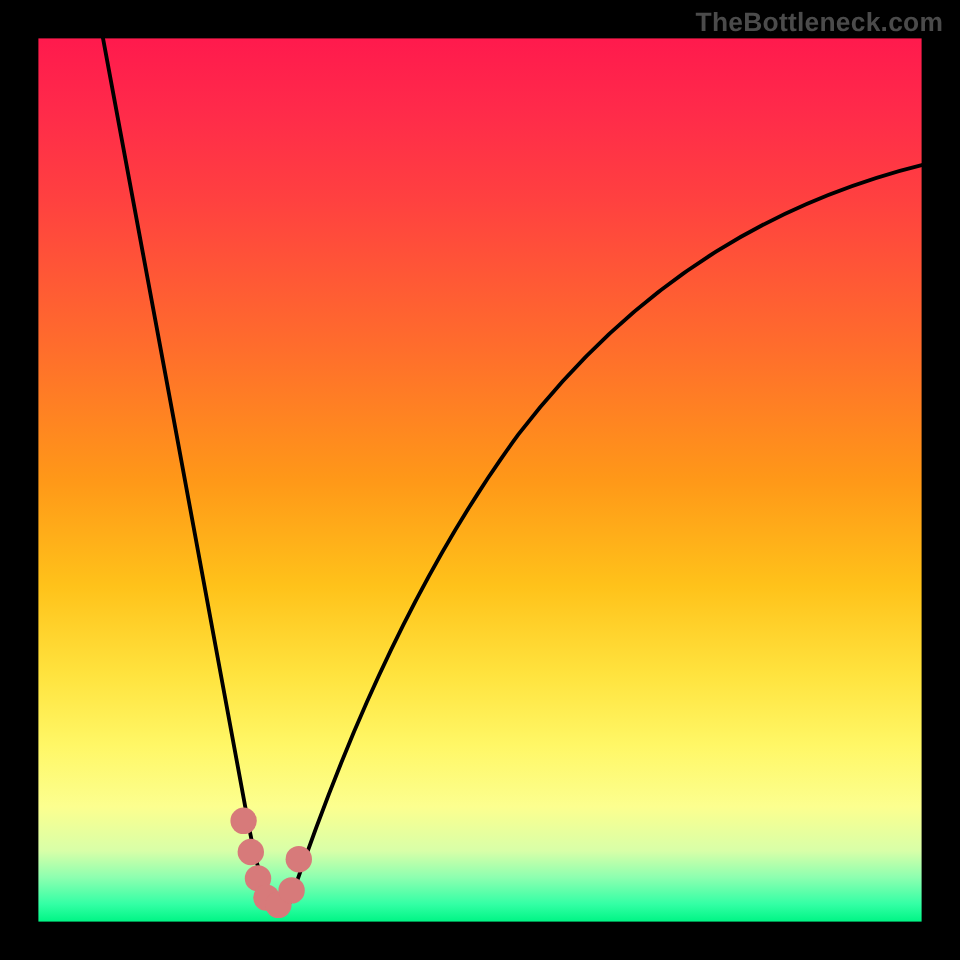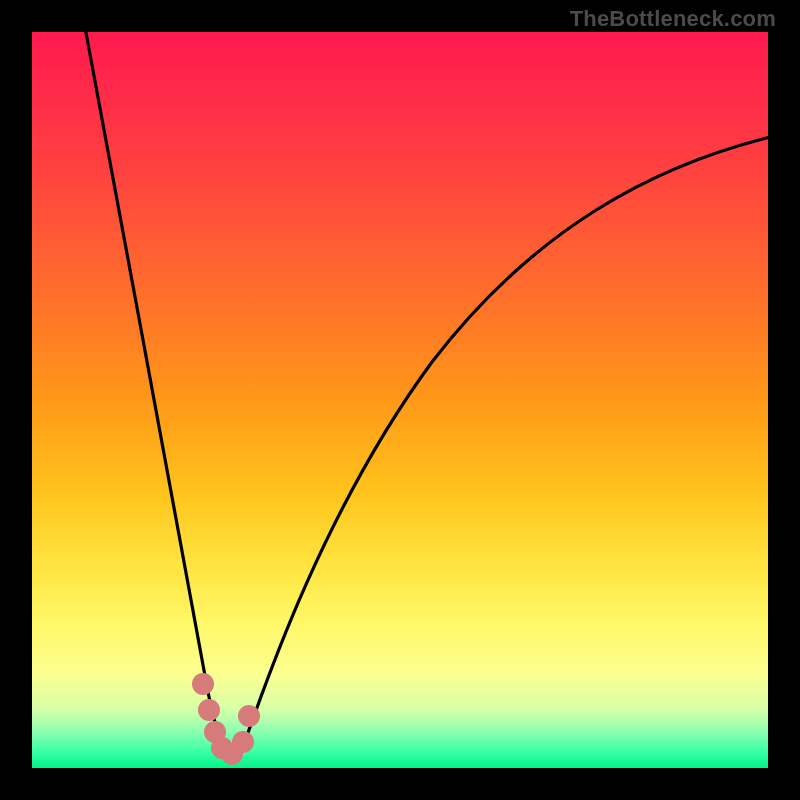--- a/index.html
+++ b/index.html
@@ -30,21 +30,21 @@
       #fcff8f 87%,
       #d8ffa8 92%,
       #8dffb0 95%,
       #34ffa5 98%,
       #00f585 100%
     );
   }
   .watermark {
     position: absolute;
     top: 6px;
-    right: 24px;
+    right: 14px;
     color: #4b4b4b;
     font-size: 22px;
     font-weight: 600;
     letter-spacing: 0.2px;
     user-select: none;
   }
   svg.curves {
     position: absolute;
     left: 0;
     top: 0;

